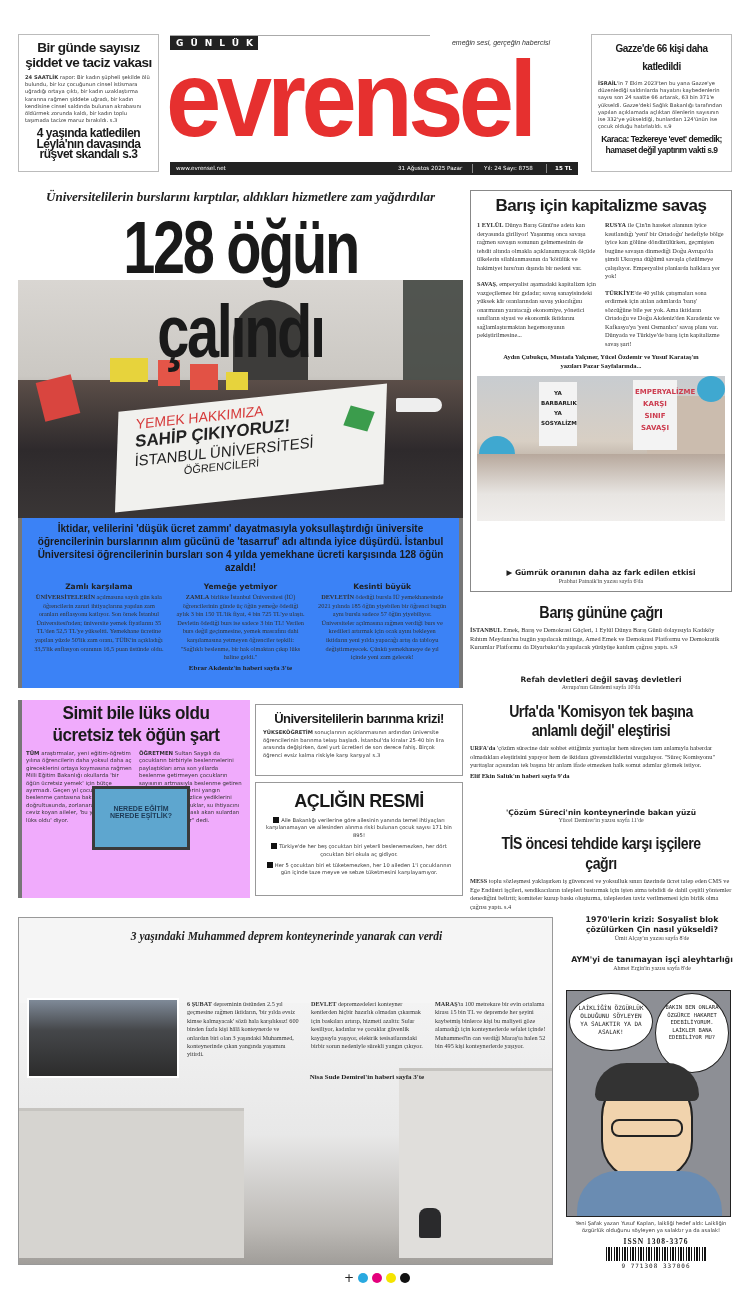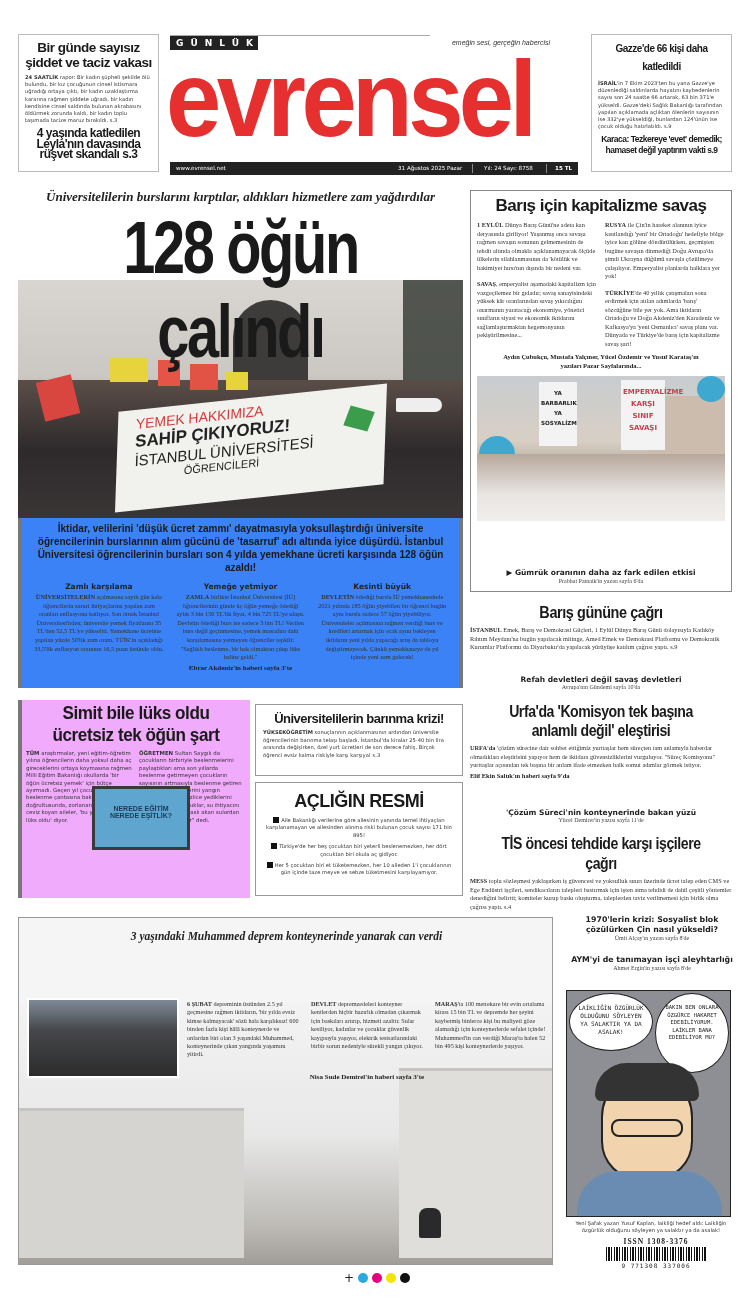--- a/index.html
+++ b/index.html
@@ -97,21 +97,21 @@
     </div>
     <div style="flex:1">
       <p style="font-size:6.3px;line-height:8.5px;color:#333;"><b>RUSYA</b><span> ile Çin'in hareket alanının iyice kısıtlandığı 'yeni' bir Ortadoğu' hedefiyle bölge iyice kan gölüne döndürülürken, geçmişten bugüne savaşın dinmediği Doğu Avrupa'da şimdi Ukrayna düğümü savaşla çözülmeye çalışılıyor. Emperyalist planlarda halklara yer yok!</span></p>
       <p style="font-size:6.3px;line-height:8.5px;color:#333;margin-top:8px;"><b>TÜRKİYE</b><span>'de 40 yıllık çatışmaları sona erdirmek için atılan adımlarda 'barış' sözcüğüne bile yer yok. Ama iktidarın Ortadoğu ve Doğu Akdeniz'den Karadeniz ve Kafkasya'ya 'yeni Osmanlıcı' savaş planı var. Dünyada ve Türkiye'de barış için kapitalizme savaş şart!</span></p>
     </div>
   </div>
   <div class="sig" style="margin-top:5px;font-size:6.5px;line-height:8.5px;padding:0 20px;">Aydın Çubukçu, Mustafa Yalçıner, Yücel Özdemir ve Yusuf Karataş'ın yazıları Pazar Sayfalarında...</div>
   <div class="photo" style="position:relative;margin-top:6px;height:145px;background:linear-gradient(180deg,#c8ccd0 0%,#d8cfc4 45%,#a89b8e 70%,#6a6058 100%);">
     <div class="abs" style="left:170px;top:20px;width:80px;height:90px;background:#cbbcae;"></div>
     <div class="abs sans" style="left:62px;top:6px;width:38px;height:64px;background:#f3f3f3;font-size:5.6px;font-weight:bold;color:#222;text-align:center;padding:6px 2px;line-height:10px;">YA BARBARLIK YA SOSYALİZM</div>
-    <div class="abs sans" style="left:144px;top:4px;width:44px;height:70px;background:#f3f3f3;font-size:7px;font-weight:bold;color:#cc3b4e;text-align:center;padding:6px 2px;line-height:12px;">EMPERYALİZME KARŞI SINIF SAVAŞI</div>
+    <div class="abs sans" style="left:156px;top:4px;width:44px;height:70px;background:#f3f3f3;font-size:7px;font-weight:bold;color:#cc3b4e;text-align:center;padding:6px 2px;line-height:12px;">EMPERYALİZME KARŞI SINIF SAVAŞI</div>
     <div class="abs" style="left:2px;top:60px;width:36px;height:36px;border-radius:50%;background:#3fa8d0;"></div>
     <div class="abs" style="left:220px;top:0;width:28px;height:26px;border-radius:50%;background:#3fa8d0;"></div>
     <div class="abs" style="left:0;top:78px;width:250px;height:67px;background:linear-gradient(180deg,#b7a89c 0%,#e8e5e2 60%,#f0eeec 100%);"></div>
   </div>
 </div>
 <div class="abs" style="left:470px;top:567px;width:262px;height:25px;border:1px solid #888;border-top:none;background:#fff;text-align:center;">
   <div class="sans" style="font-size:7.5px;font-weight:bold;line-height:11px;"><span>▶ </span><span>Gümrük oranının daha az fark edilen etkisi</span></div>
   <div class="ref" style="font-size:6px;">Prabhat Patnaik'in yazısı sayfa 6'da</div>
 </div>
 

